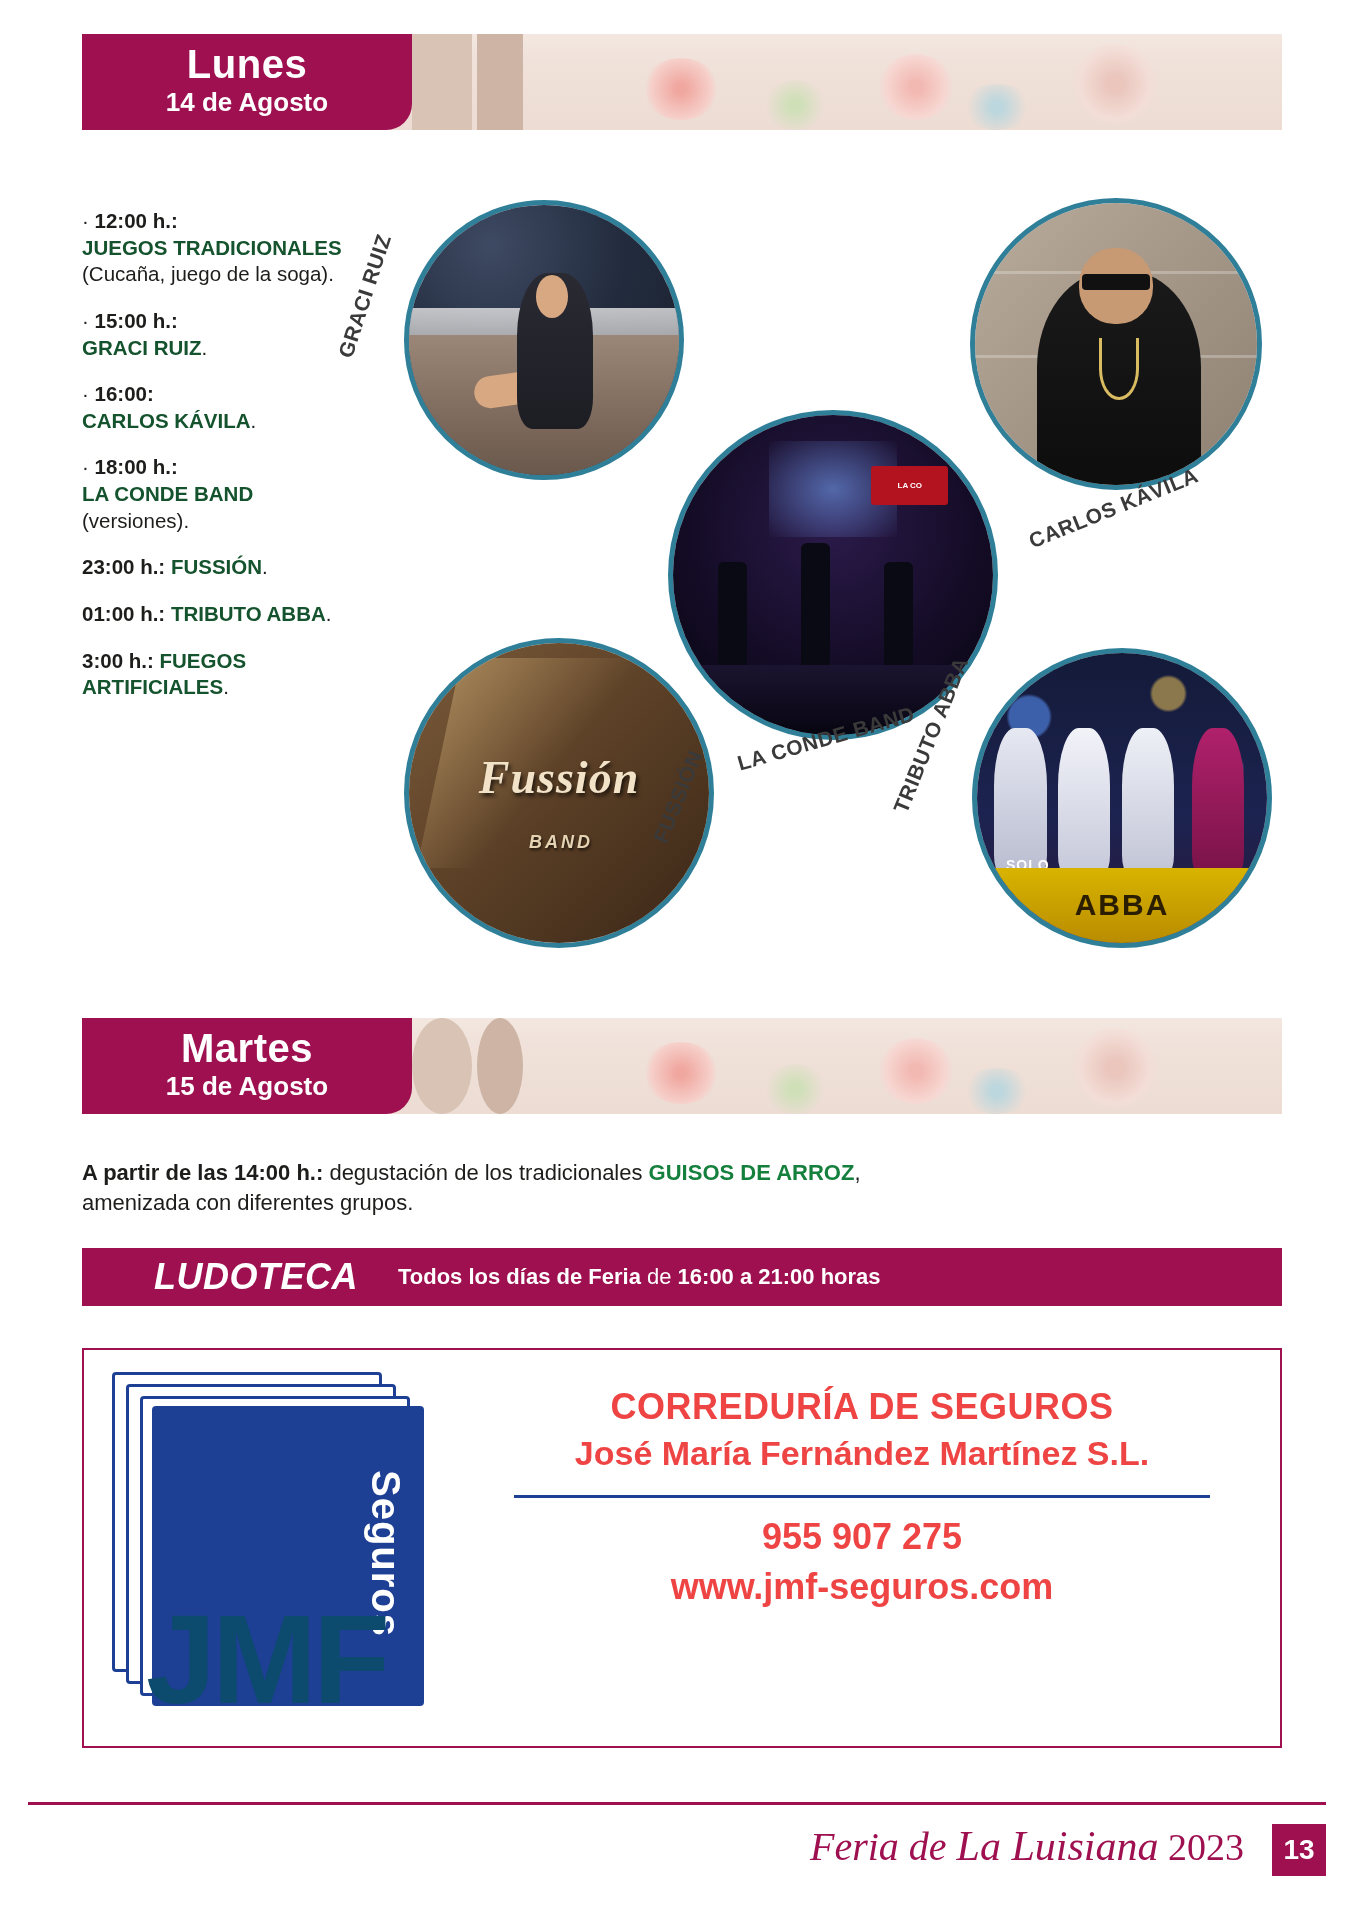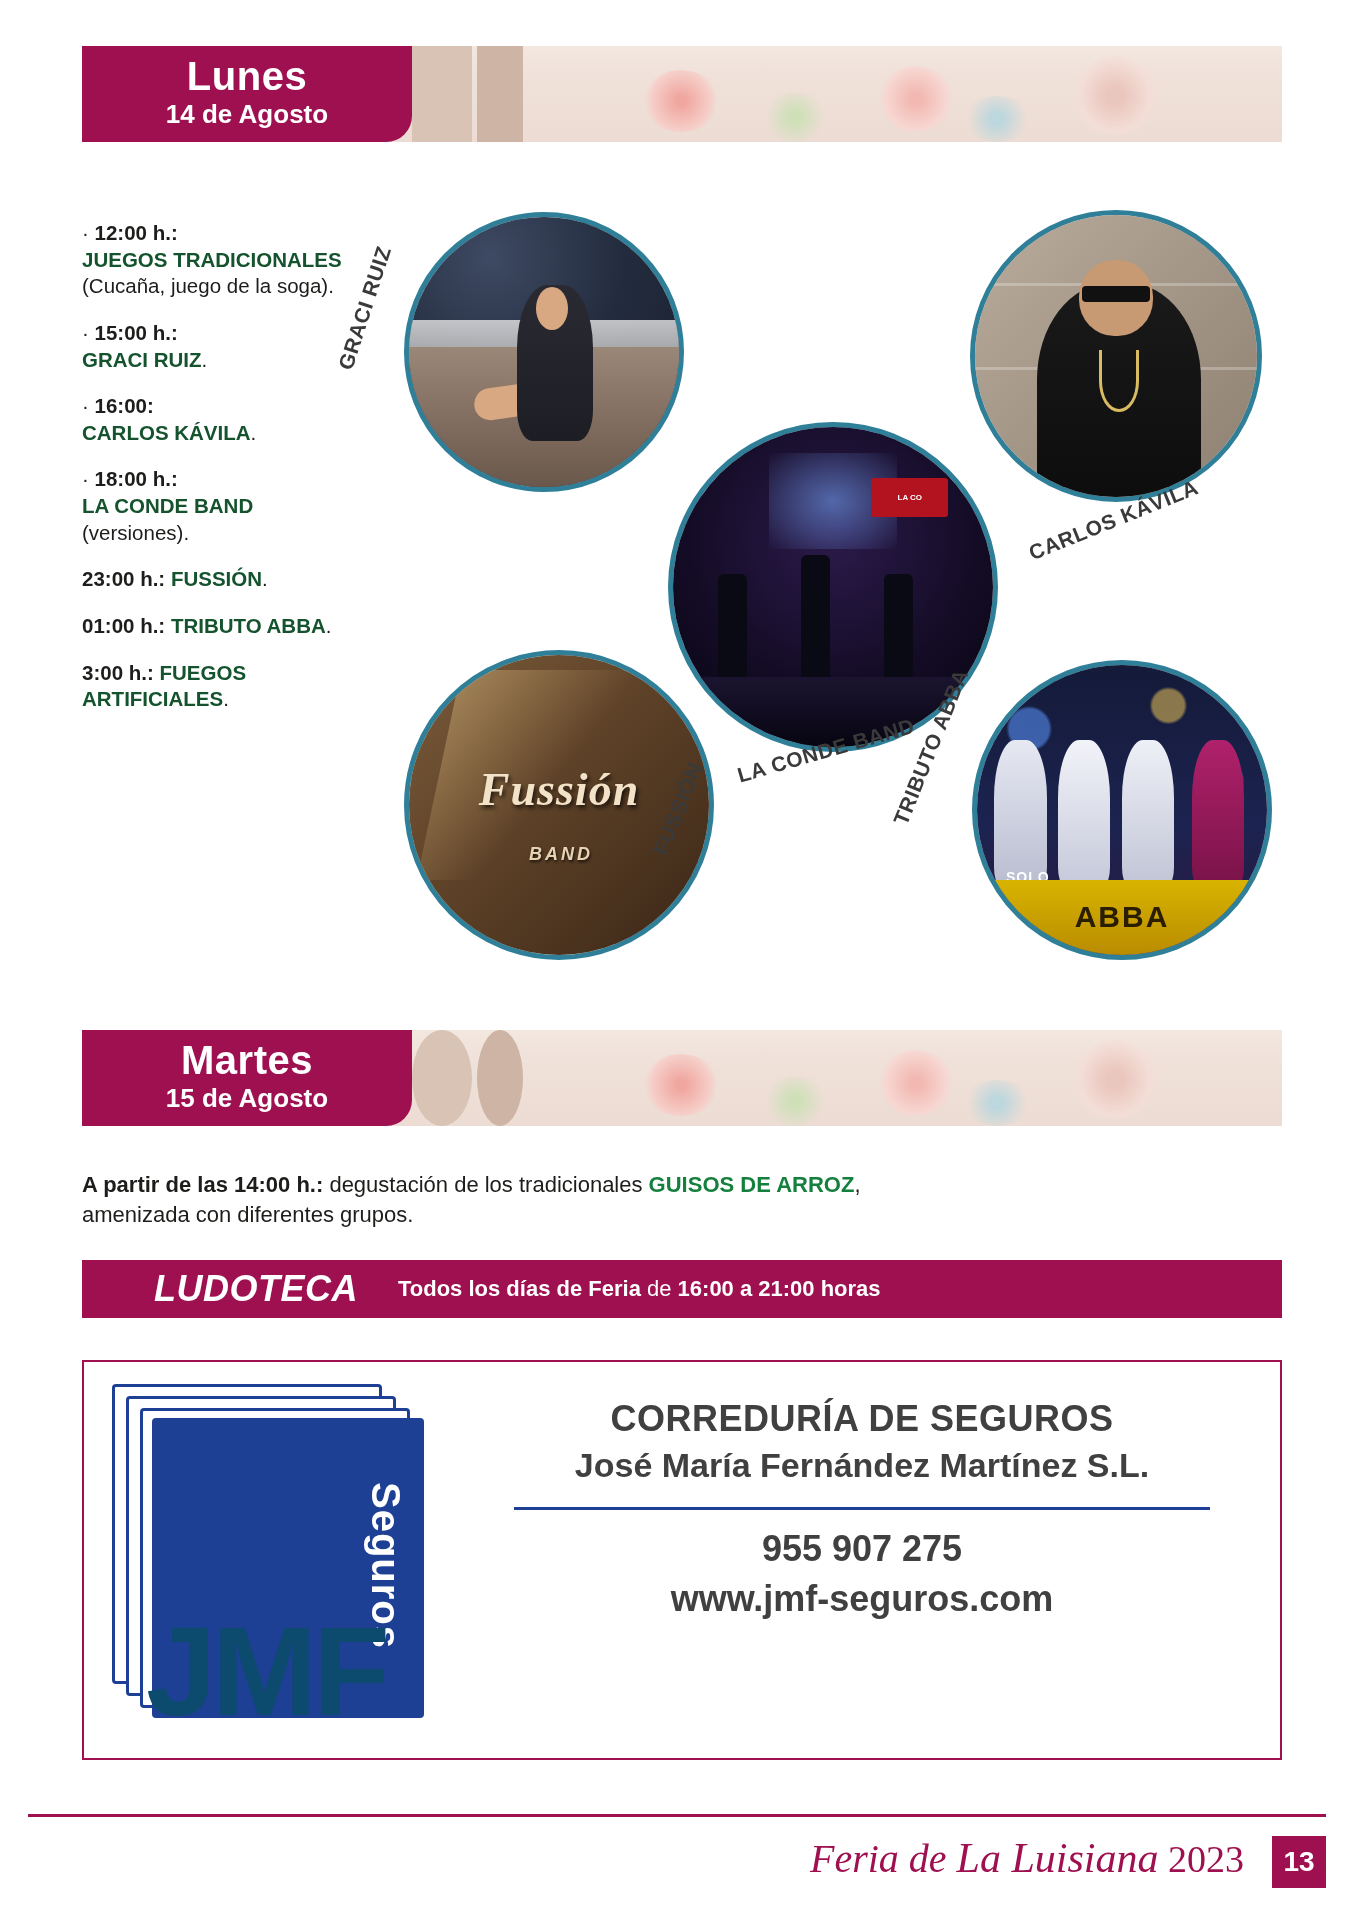--- a/index.html
+++ b/index.html
@@ -9,21 +9,21 @@
     height: 1906px;
     background: #ffffff;
     font-family: "Liberation Sans", sans-serif;
     color: #1a1a1a;
     position: relative;
     overflow: hidden;
   }
 
   .page {
     position: absolute;
-    left: 0; top: 12px;
+    left: 0; top: 0;
     width: 1354px; height: 1671px;
   }
 
   
   .day-banner {
     position: absolute;
     left: 82px;
     width: 1200px;
     height: 96px;
     background: linear-gradient(180deg, #f3e7e0 0%, #efe0d8 40%, #ecdcd4 100%);
@@ -284,21 +284,21 @@
     font-family: "Liberation Sans", sans-serif;
   }
   .jmf-seguros {
     position:absolute; right: 16px; top: 64px;
     font-size: 40px; font-weight:bold; color:#fff;
     writing-mode: vertical-rl;
     letter-spacing: 1px;
   }
   .ad-right {
     position:absolute; left: 390px; top: 36px; right: 30px;
-    text-align:center; color:#404040;
+    text-align:center; color:#ef4444;
   }
   .ad-right .l1 { font-size: 36px; font-weight:bold; letter-spacing:.5px; }
   .ad-right .l2 { font-size: 34px; font-weight:bold; margin-top: 6px; }
   .ad-right .rule { height: 3px; background:#1d3f94; margin: 22px 40px 18px 40px; }
   .ad-right .l3 { font-size: 36px; font-weight:bold; }
   .ad-right .l4 { font-size: 36px; font-weight:bold; margin-top: 8px; }
 
   
   .foot-rule {
     position:absolute; left: 28px; top: 1802px; width: 1298px; height: 3px;

